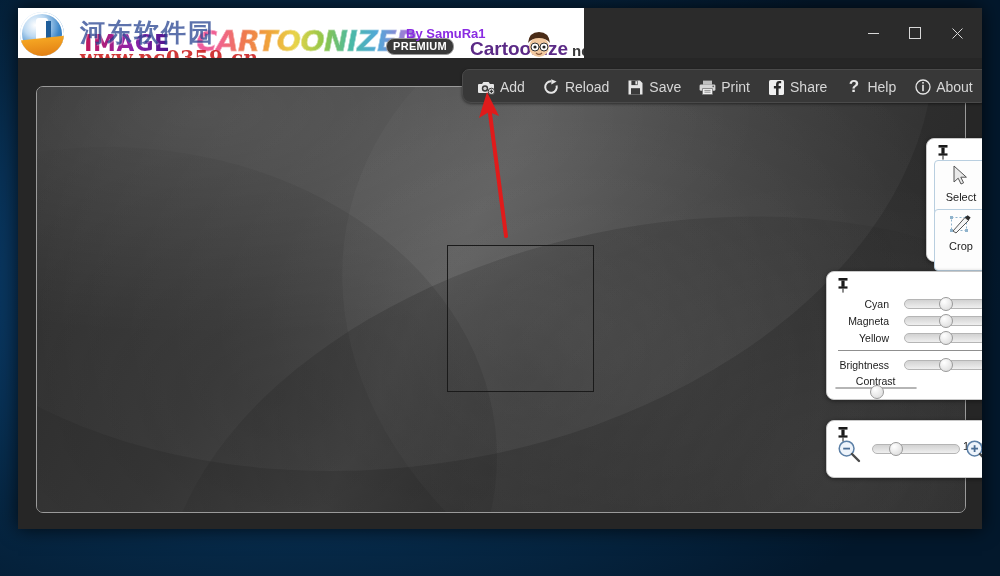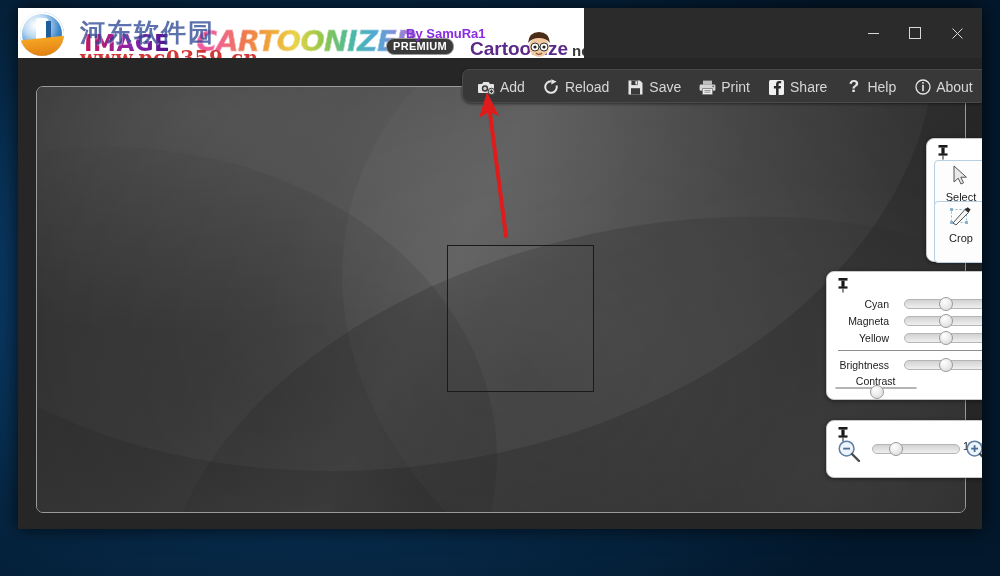--- a/index.html
+++ b/index.html
@@ -226,21 +226,21 @@
     width: 52px; height: 42px;
     border: 1px solid #b9cfe0; border-radius: 4px;
     background: #fdfdfd;
     display: flex; flex-direction: column;
     align-items: center; justify-content: flex-end;
     padding-bottom: 18px;
   }
   .toolbtn .ticon { position: absolute; top: 3px; left: 13px; width: 26px; height: 22px; }
   .toolbtn .tlabel { font-size: 11px; color: #1b1b1b; }
   #btn-select { top: 21px; }
-  #btn-crop { top: 62px; justify-content: flex-end; }
+  #btn-crop { top: 70px; justify-content: flex-end; }
   #color-panel { left: 808px; top: 263px; width: 168px; height: 127px; }
   .sl-row {
     position: absolute; height: 14px;
     display: flex; align-items: center;
   }
   .sl-lab-l {
     width: 54px; text-align: right; padding-right: 15px;
     font-size: 10.5px; color: #1b1b1b;
   }
   .sl-lab-r {

